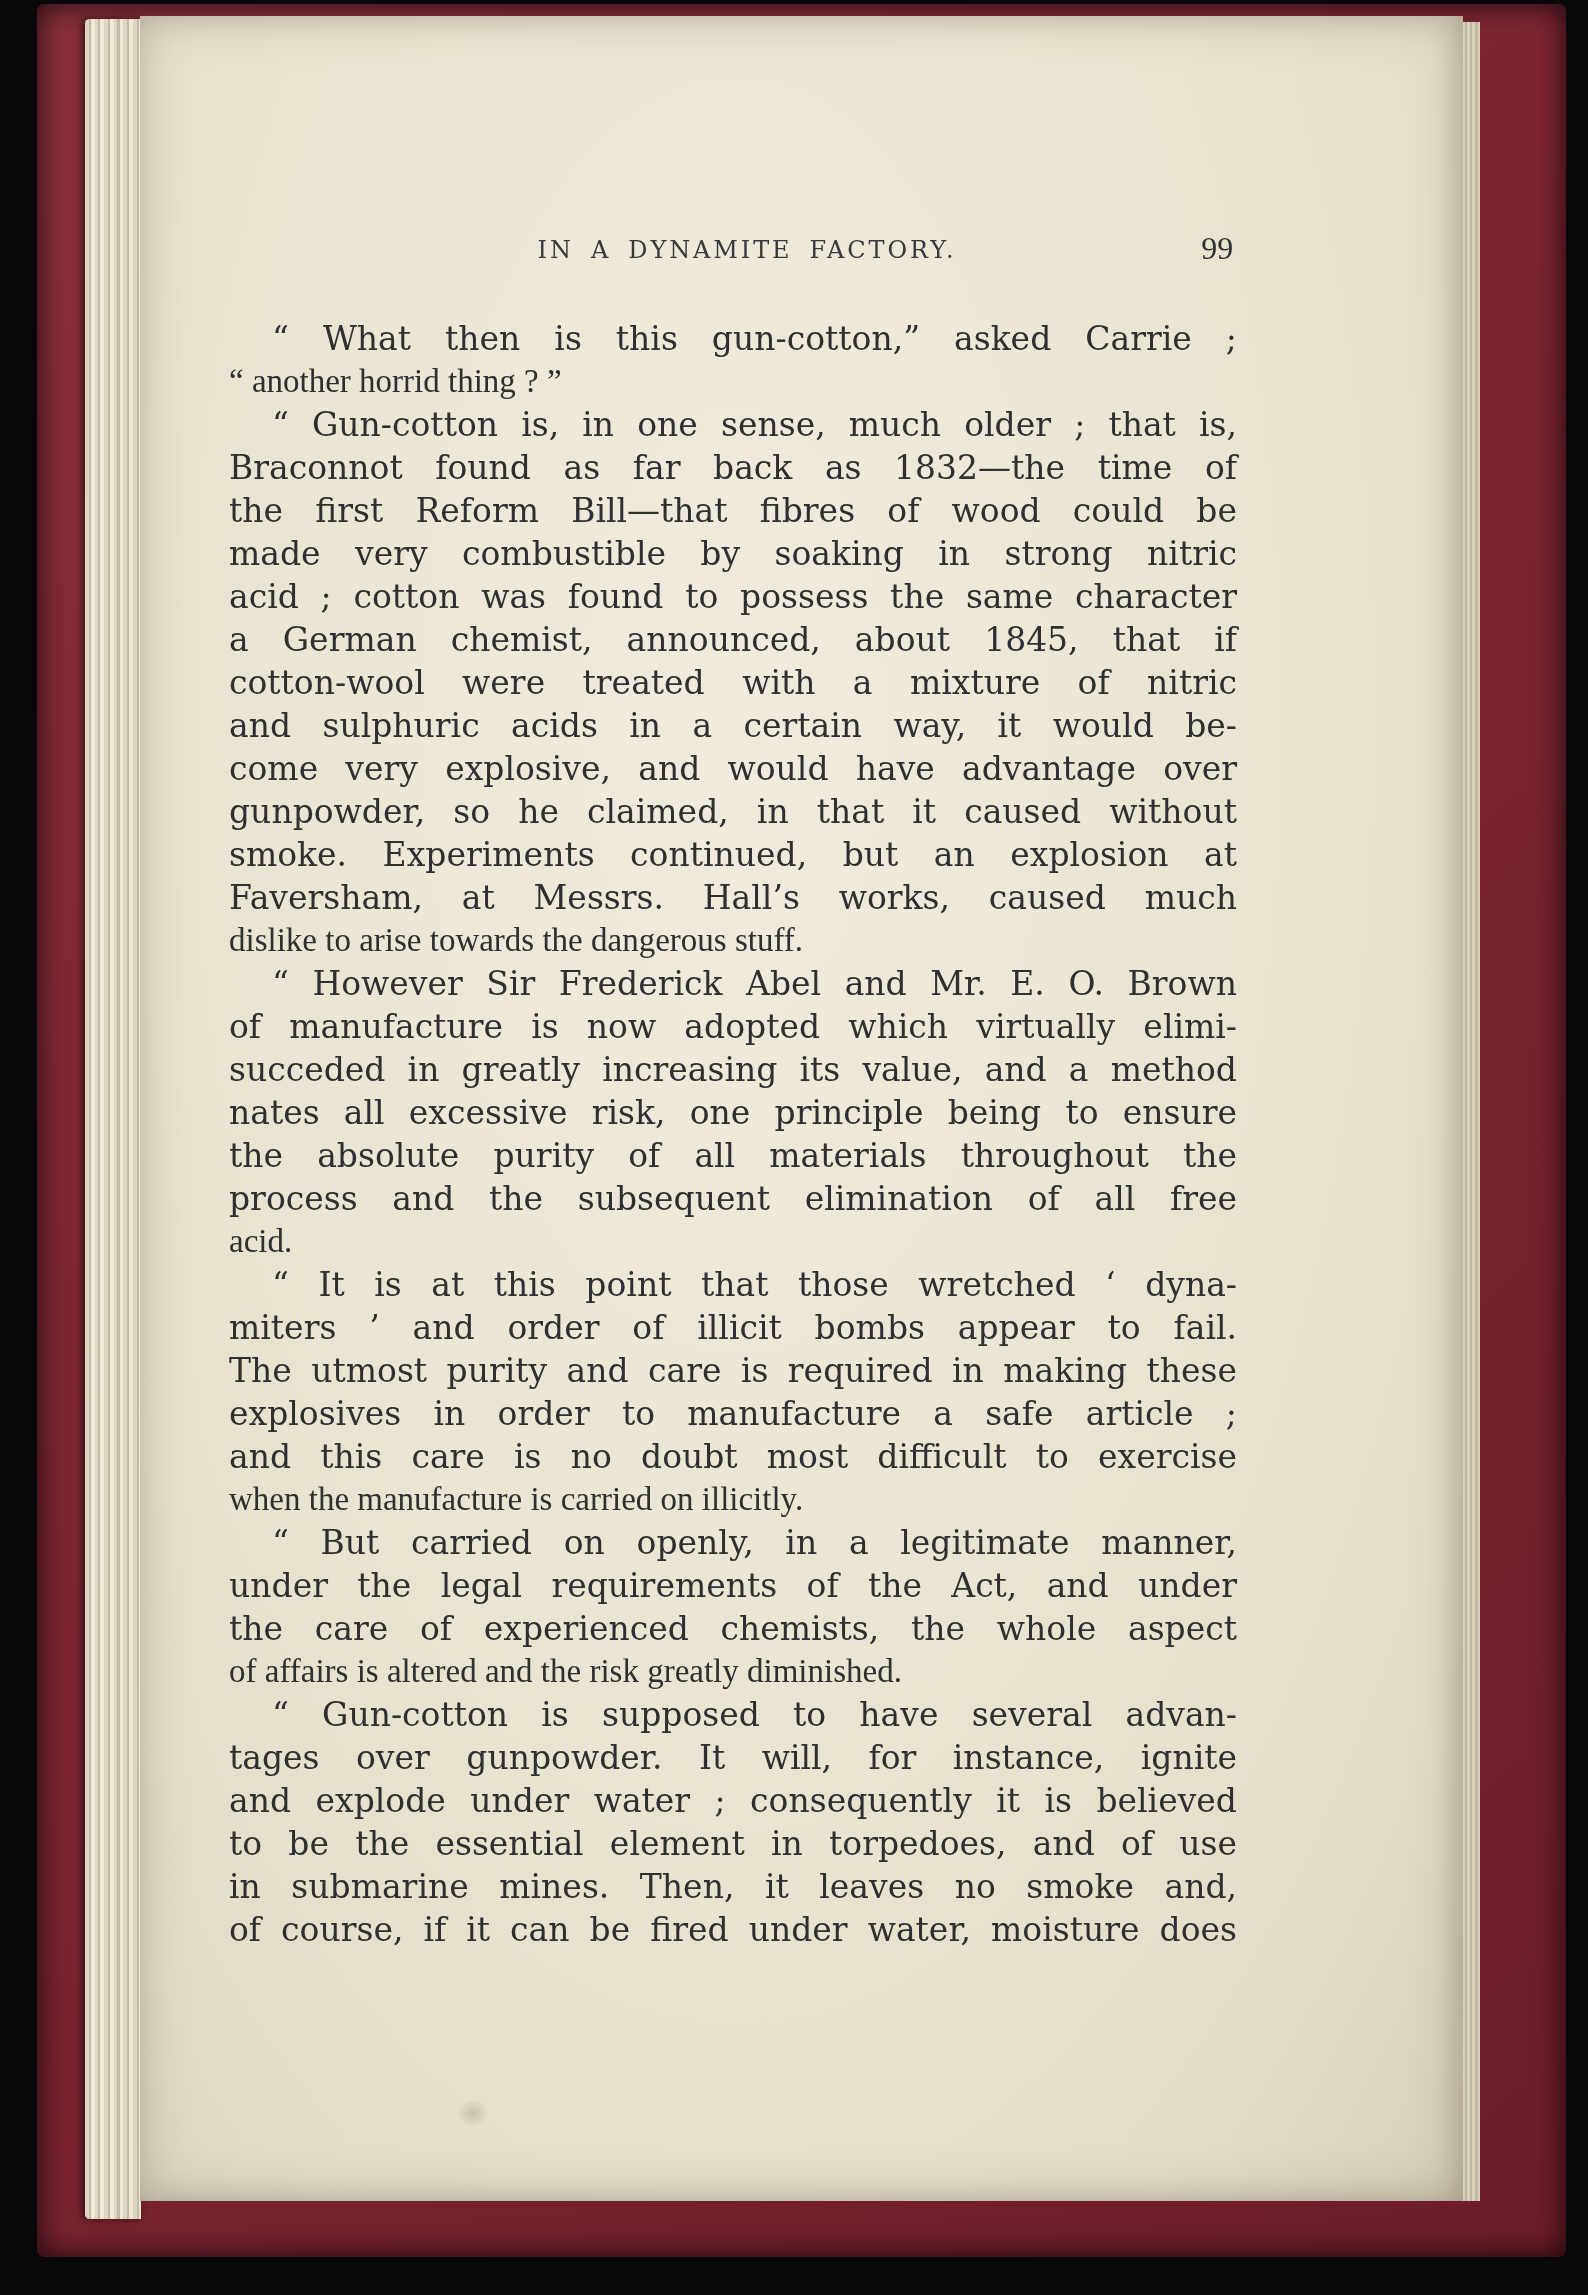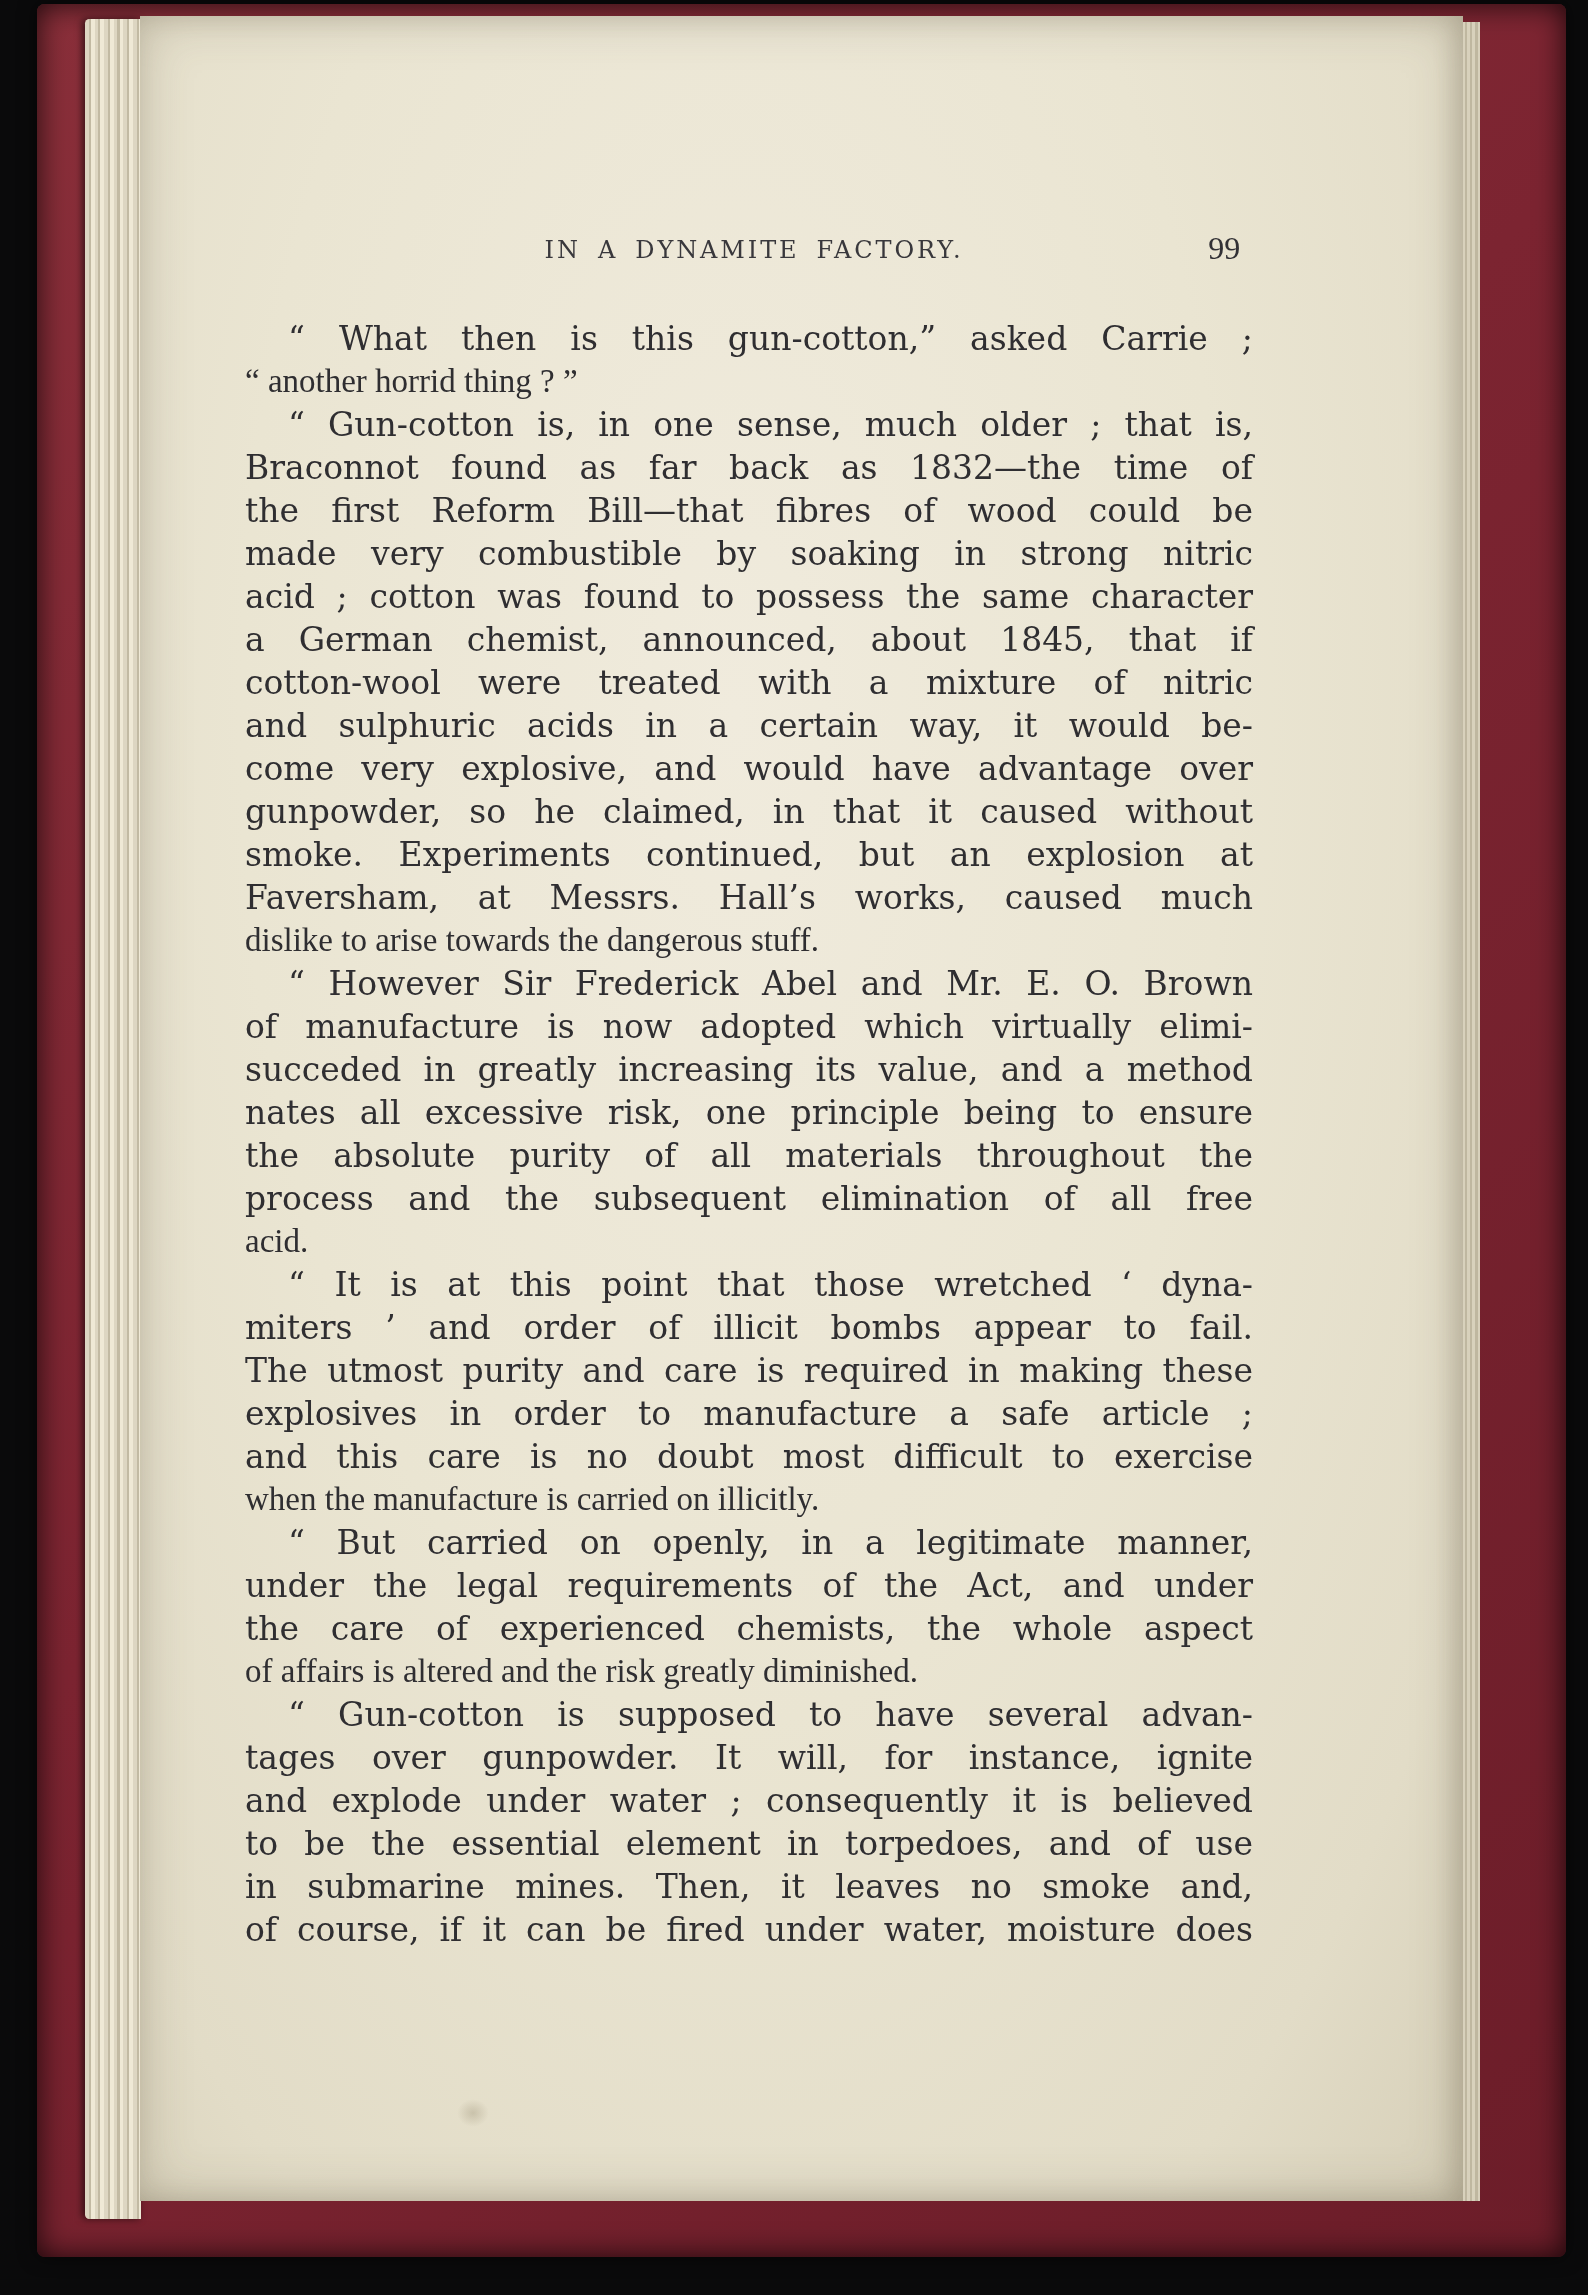--- a/index.html
+++ b/index.html
@@ -85,21 +85,21 @@
     top: 2083px;
     width: 32px;
     height: 28px;
     border-radius: 50%;
     background: radial-gradient(rgba(150,140,112,0.35), rgba(150,140,112,0) 70%);
   }
 
   
   .page-header {
     position: absolute;
-    left: 110px;
+    left: 103px;
     top: 220px;
     width: 1008px;
     height: 40px;
   }
   .running-title {
     display: block;
     text-align: center;
     font-size: 24px;
     letter-spacing: 2.9px;
     word-spacing: 6.6px;
@@ -110,21 +110,21 @@
     right: 17.7px;
     top: -5.9px;
     font-size: 32px;
     color: #323135;
     font-family: Liberation Serif, serif;
   }
 
   
   .text-block {
     position: absolute;
-    left: 105px;
+    left: 89px;
     top: 301px;
     width: 1008px;
     font-size: 33px;
     line-height: 43px;
     color: #2f2e31;
   }
   .paragraph { margin: 0; }
   .line {
     text-align: justify;
     text-align-last: justify;

